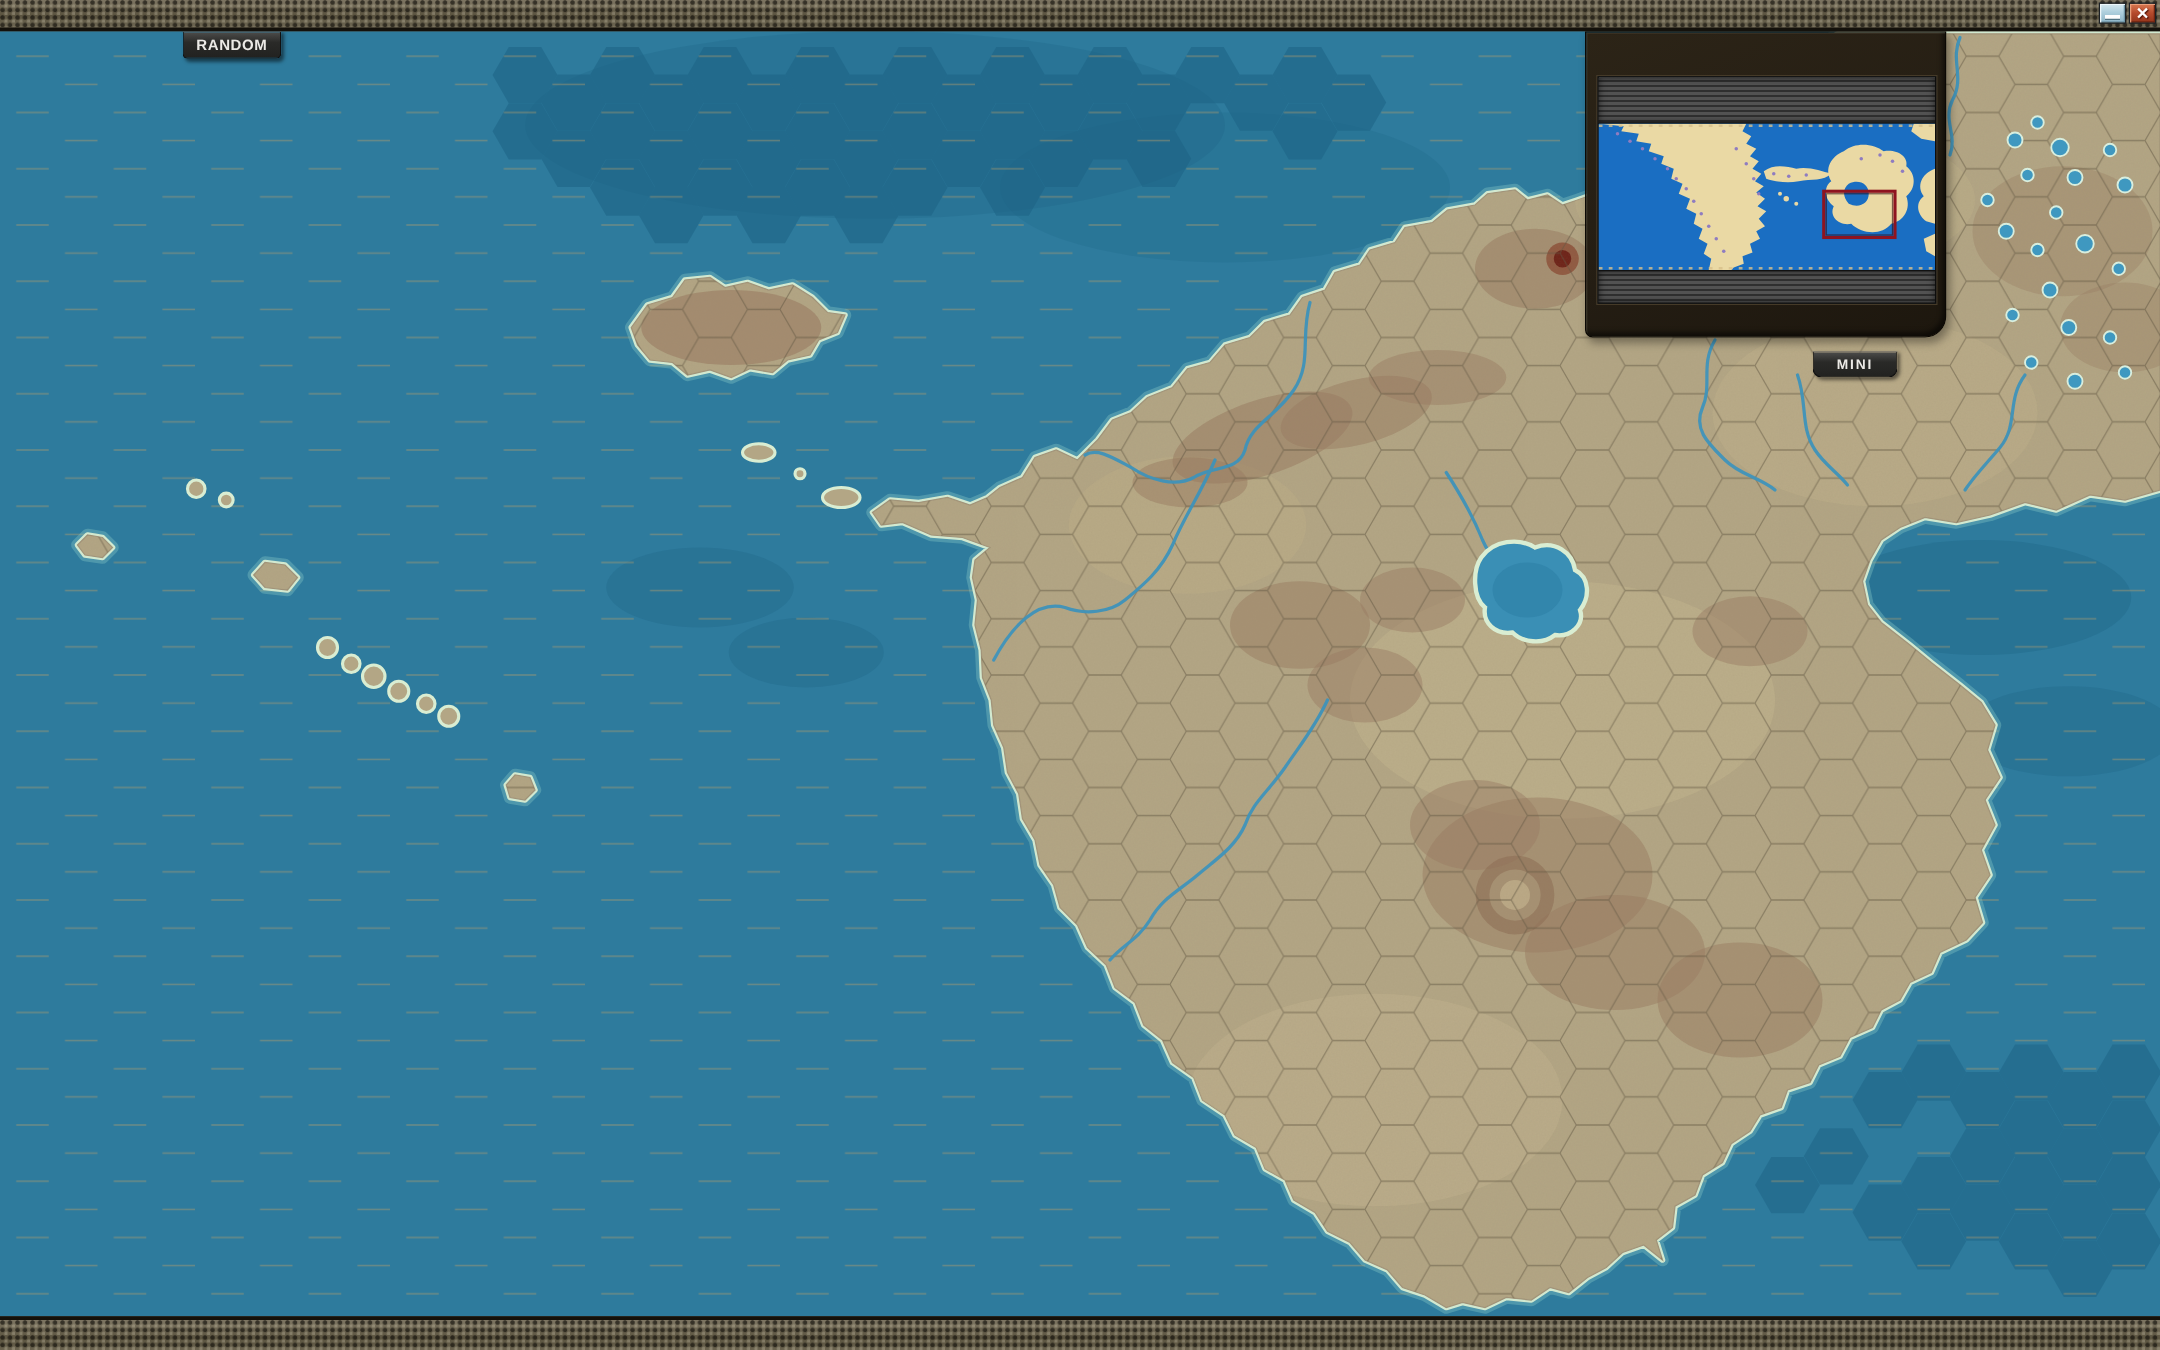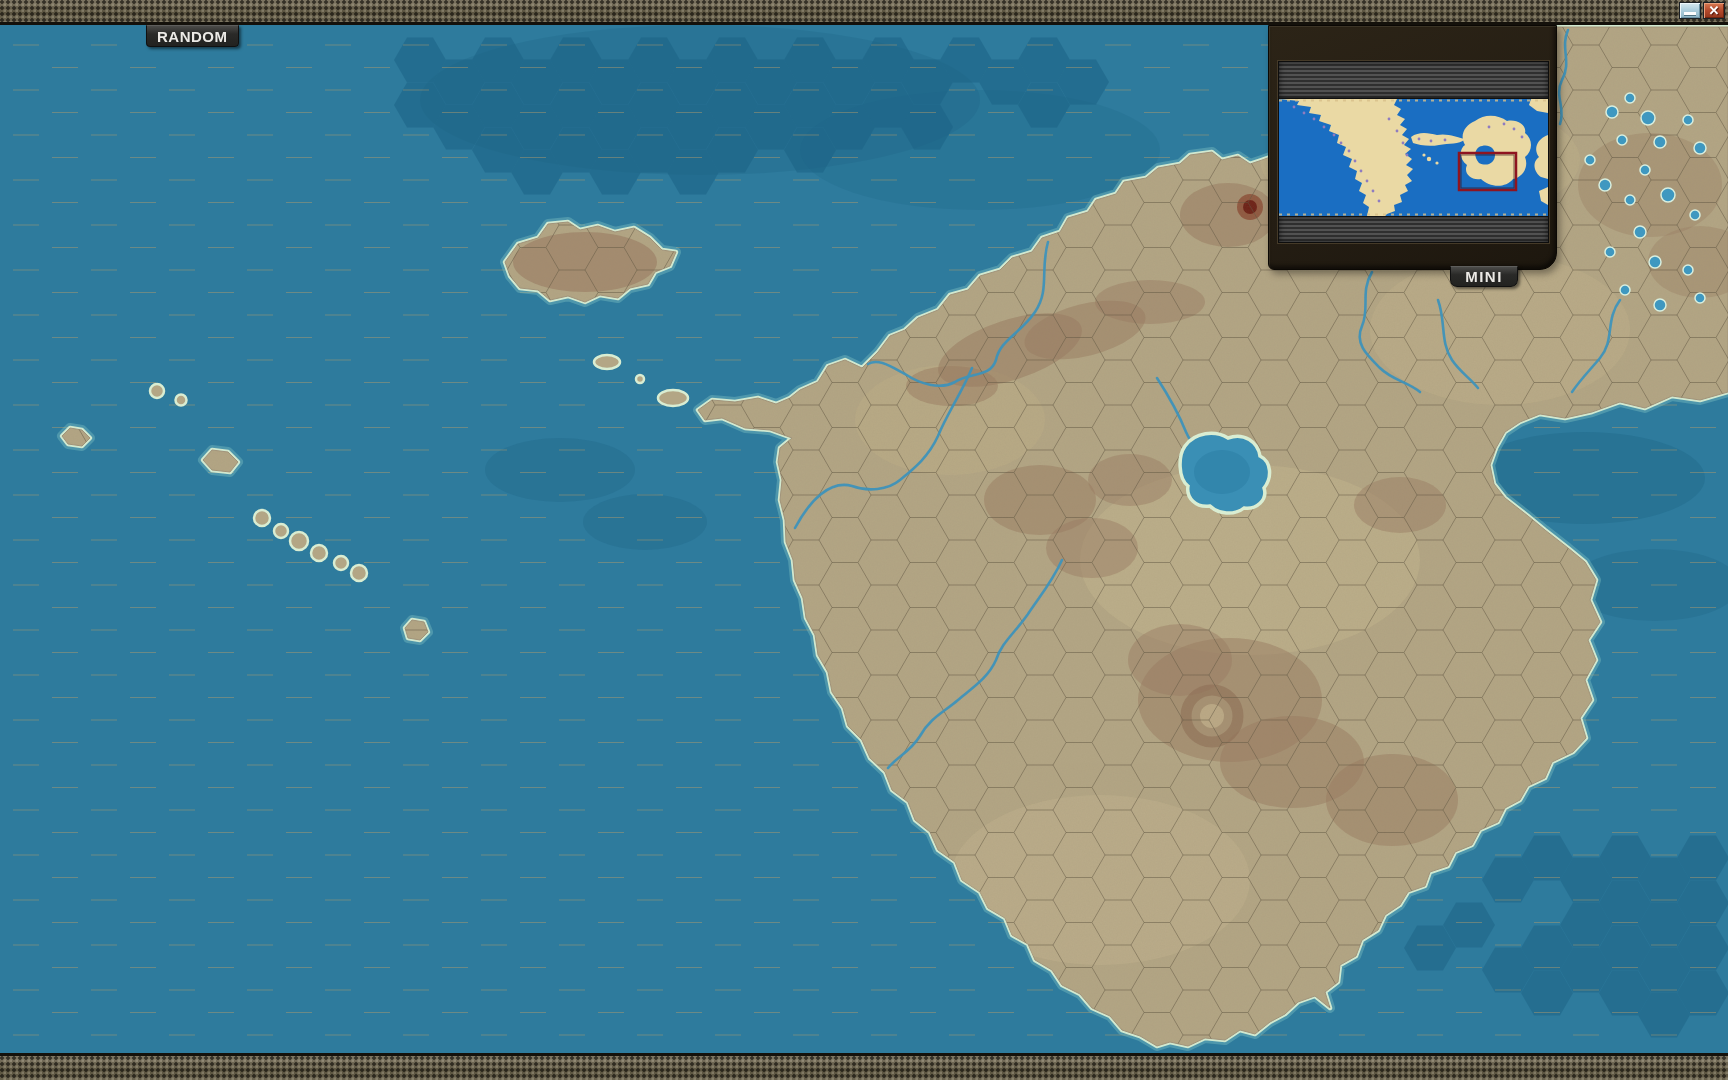--- a/index.html
+++ b/index.html
@@ -44,22 +44,22 @@
   }
   
   .tab{
     position:absolute;z-index:4;color:#eceae6;font-weight:bold;
     background:linear-gradient(180deg,#4b4b49 0%,#2a2a28 40%,#222220 100%);
     border:1px solid #101010;border-top:1px solid #5e5e5c;
     box-shadow:2px 2px 3px rgba(0,0,0,.5);
     display:flex;align-items:center;justify-content:center;
     letter-spacing:.5px;cursor:pointer;
   }
-  .tab-random{left:146px;top:25px;height:20px;padding:0 10px;font-size:15px;border-radius:0 0 4px 4px;}
-  .tab-mini{left:1450px;top:266px;width:66px;height:19px;font-size:15px;border-radius:0 0 7px 7px;letter-spacing:1.5px;}
+  .tab-random{left:146px;top:25px;height:20px;padding:0 10px;font-size:12px;border-radius:0 0 4px 4px;}
+  .tab-mini{left:1450px;top:281px;width:66px;height:19px;font-size:11px;border-radius:0 0 7px 7px;letter-spacing:1.5px;}
   
   .minimap-panel{
     position:absolute;left:1268px;top:25px;width:289px;height:245px;z-index:3;
     background:linear-gradient(160deg,#2c2417 0%,#241d13 60%,#1d170e 100%);
     border:1px solid #0b0804;border-radius:0 0 17px 6px;box-sizing:border-box;
     box-shadow:inset 1px 1px 0 rgba(255,240,210,.09), inset -2px -3px 4px rgba(0,0,0,.55), 3px 4px 7px rgba(0,0,0,.35);
   }
   .mini-screen{
     position:absolute;left:9px;top:35px;width:269px;height:180px;
     border:1px solid #0d0d0d;box-sizing:content-box;background:#2e2e2e;

